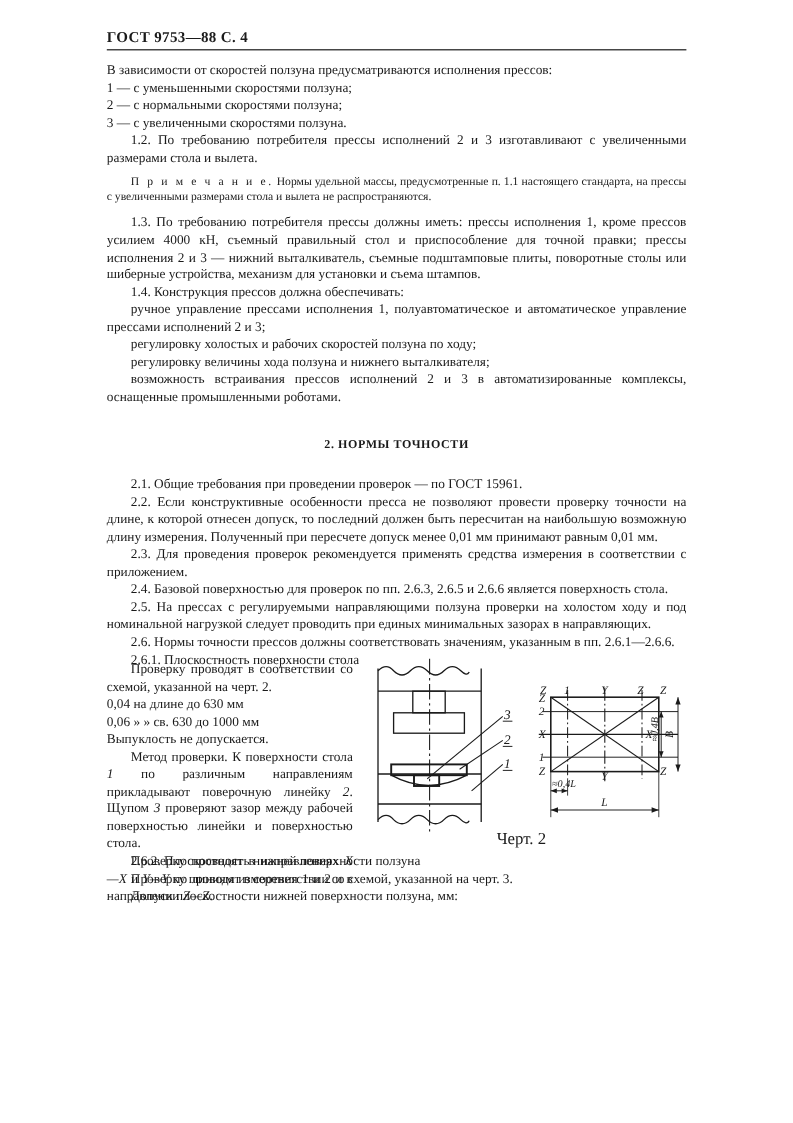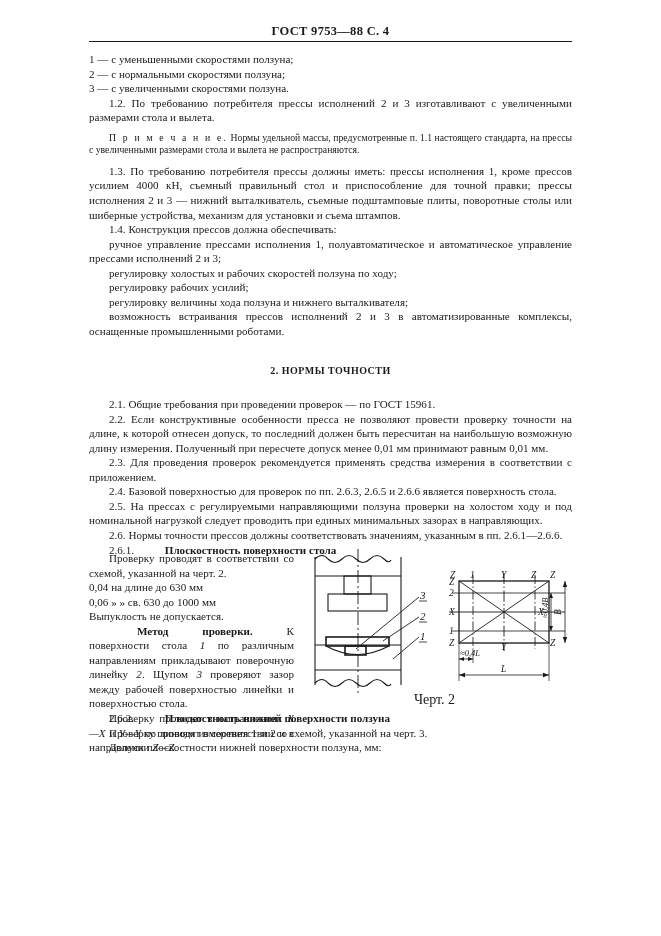--- a/index.html
+++ b/index.html
@@ -21,21 +21,21 @@
     width: 661px;
     height: 936px;
   }
 
   
   .header {
     position: absolute;
     left: 89px;
     top: 24px;
     width: 483px;
-    text-align: center;
+    text-align: left;
     font-size: 12.5px;
     font-weight: bold;
     letter-spacing: 0.3px;
   }
   .header-rule {
     position: absolute;
     left: 89px;
     top: 41px;
     width: 483px;
     height: 1.4px;
@@ -67,21 +67,21 @@
   .note {
     font-size: 9.7px;
     line-height: 12.6px;
     text-align: justify;
     margin: 0;
     text-indent: 20px;
   }
   .spaced {
     letter-spacing: 2.1px;
   }
-  .bold { font-weight: bold; margin-left: 28px; }
+  .bold { font-weight: normal; }
   .ital { font-style: italic; }
 
   .section-title {
     text-align: center;
     font-weight: bold;
     font-size: 10px;
     letter-spacing: 0.5px;
     margin: 0;
     text-indent: 0;
   }
@@ -131,36 +131,36 @@
 </style>
 </head>
 <body>
 
 <div class="page">
 
   <div class="header">ГОСТ 9753—88 С. 4</div>
   <div class="header-rule"></div>
 
   <div class="body-col">
+    <p class="noind">В зависимости от скоростей ползуна предусматриваются исполнения прессов:</p>
     <p class="noind">1 — с уменьшенными скоростями ползуна;</p>
     <p class="noind">2 — с нормальными скоростями ползуна;</p>
     <p class="noind">3 — с увеличенными скоростями ползуна.</p>
     <p class="para">1.2. По требованию потребителя прессы исполнений 2 и 3 изготавливают с увеличенными размерами стола и вылета.</p>
 
     <div class="gap"></div>
 
     <p class="note"><span class="spaced">П р и м е ч а н и е.</span><span> Нормы удельной массы, предусмотренные п. 1.1 настоящего стандарта, на прессы с увеличенными размерами стола и вылета не распространяются.</span></p>
 
     <div class="gap"></div>
 
     <p class="para">1.3. По требованию потребителя прессы должны иметь: прессы исполнения 1, кроме прессов усилием 4000 кН, съемный правильный стол и приспособление для точной правки; прессы исполнения 2 и 3 — нижний выталкиватель, съемные подштамповые плиты, поворотные столы или шиберные устройства, механизм для установки и съема штампов.</p>
     <p class="para">1.4. Конструкция прессов должна обеспечивать:</p>
     <p class="para">ручное управление прессами исполнения 1, полуавтоматическое и автоматическое управление прессами исполнений 2 и 3;</p>
     <p class="para">регулировку холостых и рабочих скоростей ползуна по ходу;</p>
-    <p class="para">регулировку рабочих усилий;</p>
     <p class="para">регулировку величины хода ползуна и нижнего выталкивателя;</p>
     <p class="para">возможность встраивания прессов исполнений 2 и 3 в автоматизированные комплексы, оснащенные промышленными роботами.</p>
 
     <div class="gap" style="height:26px"></div>
     <p class="section-title">2. НОРМЫ ТОЧНОСТИ</p>
     <div class="gap" style="height:18px"></div>
 
     <p class="para">2.1. Общие требования при проведении проверок — по ГОСТ 15961.</p>
     <p class="para">2.2. Если конструктивные особенности пресса не позволяют провести проверку точности на длине, к которой отнесен допуск, то последний должен быть пересчитан на наибольшую возможную длину измерения. Полученный при пересчете допуск менее 0,01 мм принимают равным 0,01 мм.</p>
     <p class="para">2.3. Для проведения проверок рекомендуется применять средства измерения в соответствии с приложением.</p>

